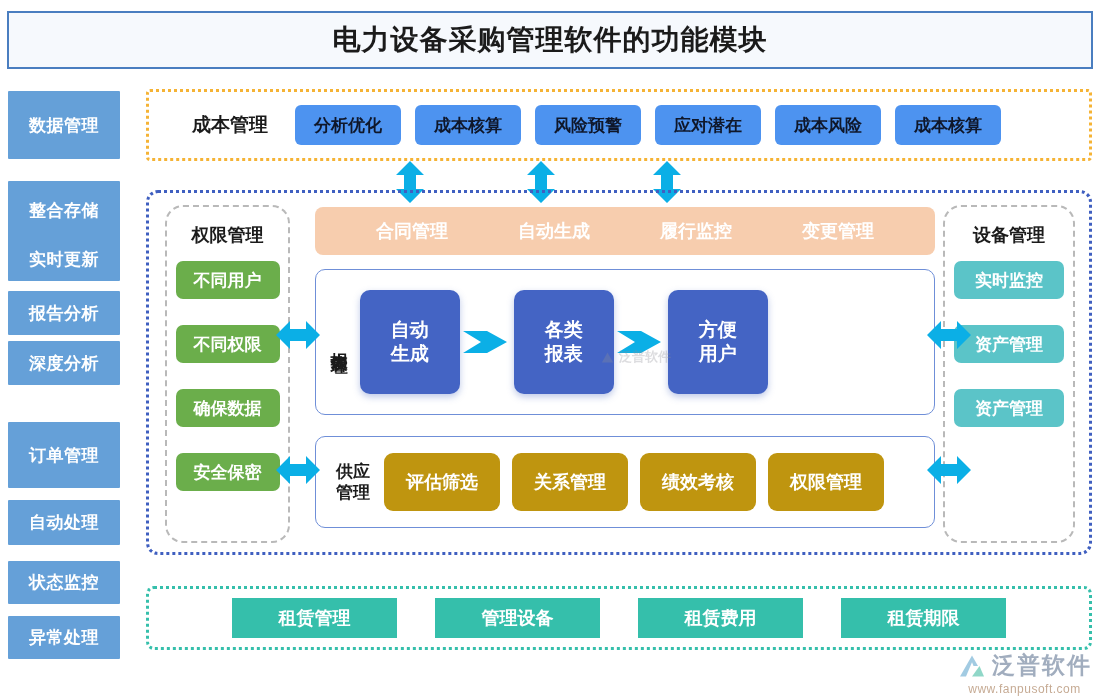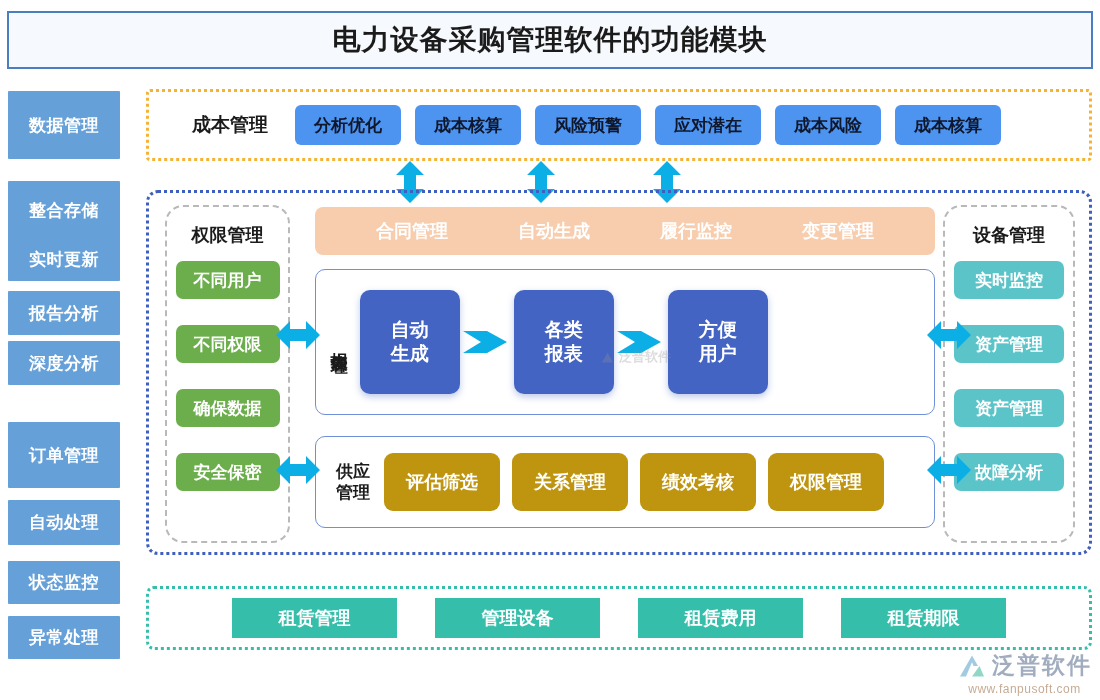--- a/index.html
+++ b/index.html
@@ -343,21 +343,20 @@
           <div class="gold-chip">权限管理</div>
         </div>
     </div>
 
     <div class="equip-box">
       <div class="equip-title">设备管理</div>
       <div id="equip-host" style="display:flex;flex-direction:column;align-items:center;">
           <div class="teal-chip">实时监控</div>
           <div class="teal-chip">资产管理</div>
           <div class="teal-chip">资产管理</div>
-          <div class="teal-chip last">故障分析</div>
         </div>
     </div>
   </div>
 
   <div id="harrow-host">
       <div class="h-arrow" style="left: 276px; top: 320px;"><svg width="44" height="30" viewBox="0 0 44 30">
           <path d="M0 15 L14 1 L14 9 L30 9 L30 1 L44 15 L30 29 L30 21 L14 21 L14 29 Z" fill="#0bafe6"></path>
         </svg></div>
       <div class="h-arrow" style="left: 276px; top: 455px;"><svg width="44" height="30" viewBox="0 0 44 30">
           <path d="M0 15 L14 1 L14 9 L30 9 L30 1 L44 15 L30 29 L30 21 L14 21 L14 29 Z" fill="#0bafe6"></path>

